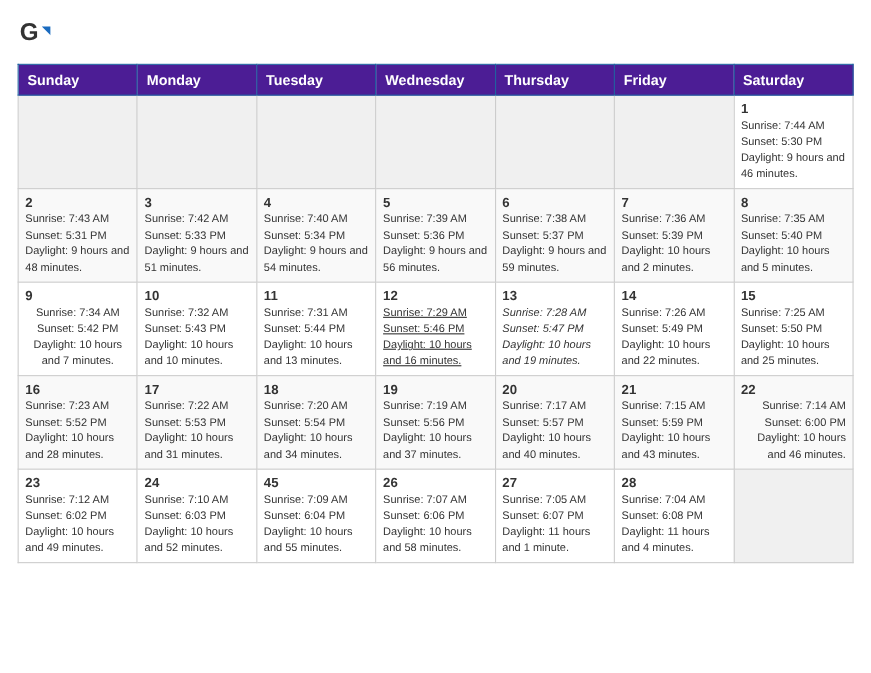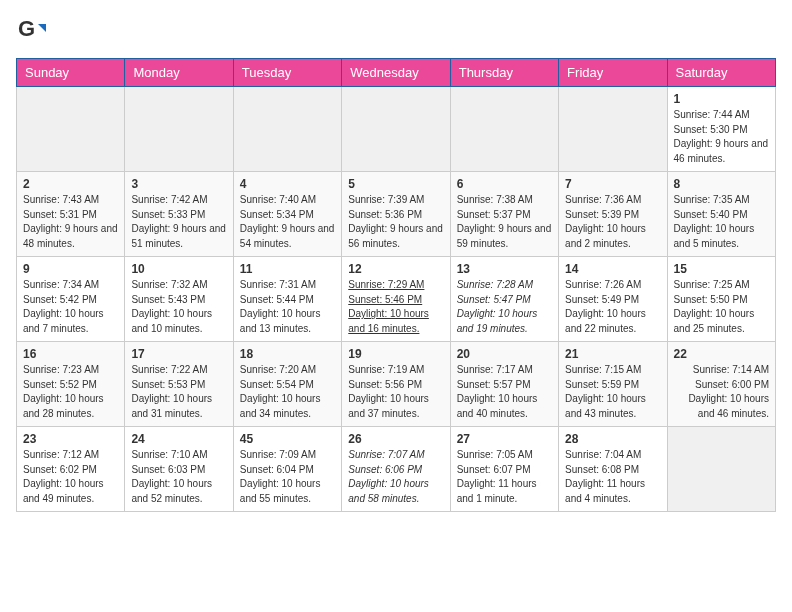--- a/index.html
+++ b/index.html
@@ -51,24 +51,24 @@
     .location {
       font-size: 14px;
       color: #555;
     }
     .calendar {
       width: 100%;
       border-collapse: collapse;
       border: 1px solid #ccc;
     }
     .calendar th {
-      background-color: #ec4899;
+      background-color: #4c1d95;
       color: #fff;
       font-size: 13px;
-      font-weight: normal;
+      font-weight: bold;
       padding: 6px 8px;
       text-align: left;
       border: 1px solid #2060a0;
     }
     .calendar td {
       width: 108px;
       vertical-align: top;
       padding: 5px 6px;
       border: 1px solid #ccc;
       font-size: 10.5px;
@@ -182,21 +182,21 @@
         <td>
           <span class="day-num">8</span>
           <div class="day-info" style="white-space: pre-line;">Sunrise: 7:35 AM
 Sunset: 5:40 PM
 Daylight: 10 hours and 5 minutes.</div>
         </td>
       </tr>
       <tr>
         <td>
           <span class="day-num">9</span>
-          <div class="day-info" style="white-space: pre-line;">Sunrise: 7:34 AM
+          <div class="day-info" style="white-space: pre-line; text-align: center;">Sunrise: 7:34 AM
 Sunset: 5:42 PM
 Daylight: 10 hours and 7 minutes.</div>
         </td>
         <td>
           <span class="day-num">10</span>
           <div class="day-info" style="white-space: pre-line;">Sunrise: 7:32 AM
 Sunset: 5:43 PM
 Daylight: 10 hours and 10 minutes.</div>
         </td>
         <td>
@@ -288,21 +288,21 @@
 Daylight: 10 hours and 52 minutes.</div>
         </td>
         <td>
           <span class="day-num">45</span>
           <div class="day-info" style="white-space: pre-line;">Sunrise: 7:09 AM
 Sunset: 6:04 PM
 Daylight: 10 hours and 55 minutes.</div>
         </td>
         <td>
           <span class="day-num">26</span>
-          <div class="day-info" style="white-space: pre-line; font-style: italic;">Sunrise: 7:07 AM
+          <div class="day-info" style="white-space: pre-line;">Sunrise: 7:07 AM
 Sunset: 6:06 PM
 Daylight: 10 hours and 58 minutes.</div>
         </td>
         <td>
           <span class="day-num">27</span>
           <div class="day-info" style="white-space: pre-line;">Sunrise: 7:05 AM
 Sunset: 6:07 PM
 Daylight: 11 hours and 1 minute.</div>
         </td>
         <td>

